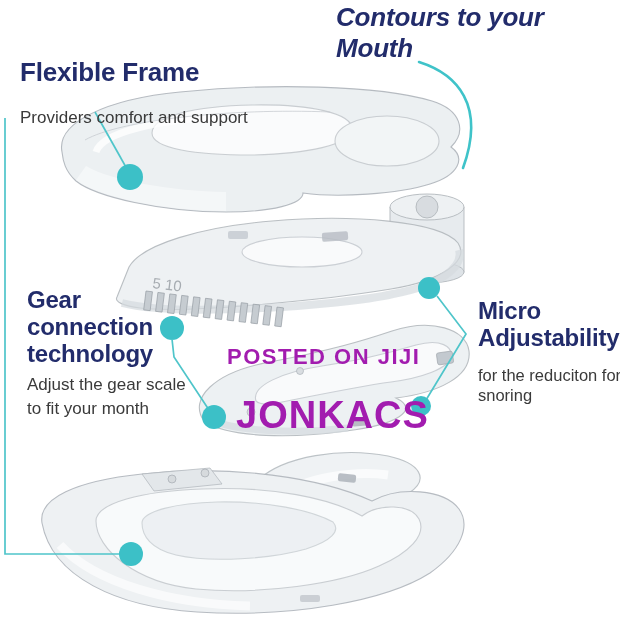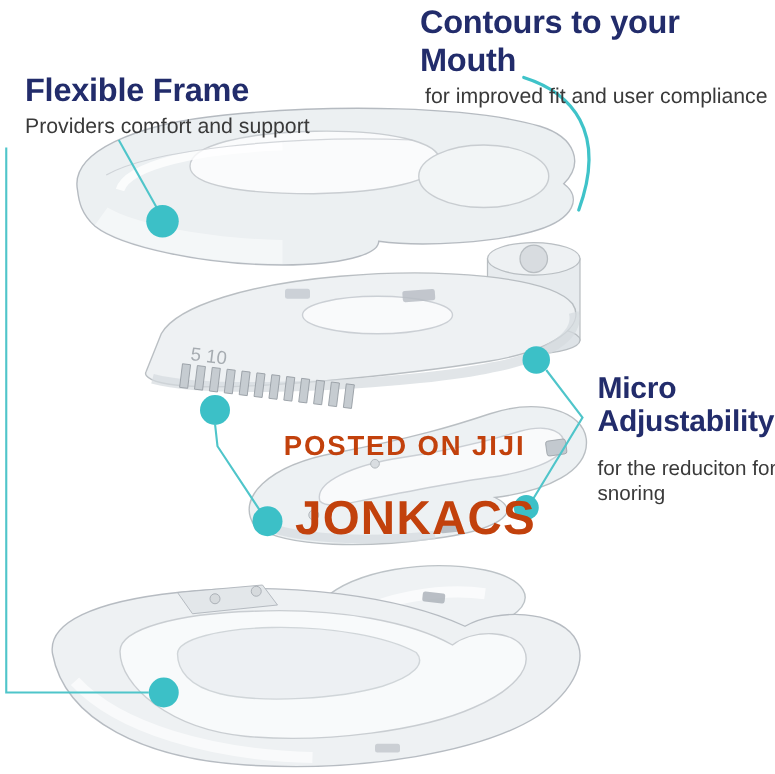--- a/index.html
+++ b/index.html
@@ -4,33 +4,33 @@
 <style>
   html,body{margin:0;padding:0;background:#ffffff;}
   .canvas{
     position:relative;width:620px;height:619px;background:#ffffff;
     overflow:hidden;font-family:"Liberation Sans",sans-serif;
   }
   .art{position:absolute;left:0;top:0;width:620px;height:619px;}
   .callout{position:absolute;}
   .callout .t{color:#222c6b;font-weight:700;letter-spacing:-0.2px;}
   .callout .s{color:#3a3a3a;font-weight:400;}
-  .contours{left:336px;top:2px;}
+  .contours{left:336px;top:2px;font-style:italic;}
   .contours .t{font-size:26px;}
   .contours .s{font-size:17px;margin-top:3px;margin-left:4px;}
   .flexible{left:20px;top:57px;}
   .flexible .t{font-size:26px;}
-  .flexible .s{font-size:17px;margin-top:3px;}
+  .flexible .s{font-size:17px;margin-top:20px;}
   .gear{left:27px;top:286px;width:178px;}
   .gear .t{font-size:24px;line-height:27px;width:160px;}
   .gear .s{font-size:17px;line-height:24px;margin-top:6px;width:168px;}
   .micro{left:478px;top:297px;width:150px;}
   .micro .t{font-size:24px;line-height:27px;}
   .micro .s{font-size:16.5px;line-height:20px;margin-top:14px;}
-  .wm{position:absolute;color:#c2410c;font-weight:600;white-space:nowrap;}
+  .wm{position:absolute;color:#a21caf;font-weight:600;white-space:nowrap;}
   .wm1{left:227px;top:344px;font-size:22px;letter-spacing:1.5px;}
   .wm2{left:236px;top:394px;font-size:38px;letter-spacing:1px;}
 </style>
 </head>
 <body>
 
 <div class="canvas">
 
   <svg class="art" viewBox="0 0 620 619">
 
@@ -114,27 +114,30 @@
       <polyline points="437,296 466,334 426,400" fill="none" stroke="#4fc5ca" stroke-width="1.7"></polyline>
       <circle cx="421" cy="406" r="10" fill="#3cc0c7"></circle>
     </g>
   </svg>
 
   <div class="wm wm1">POSTED ON JIJI</div>
   <div class="wm wm2">JONKACS</div>
 
   <div class="callout contours">
     <div class="t">Contours to your Mouth</div>
-    <div class="s">for improved fit and user compliance</div>
   </div>
 
   <div class="callout flexible">
     <div class="t">Flexible Frame</div>
     <div class="s">Providers comfort and support</div>
   </div>
 
+  <div class="callout gear">
+    <div class="t">Gear connection technology</div>
+    <div class="s">Adjust the gear scale to fit your month</div>
+  </div>
 
   <div class="callout micro">
     <div class="t">Micro Adjustability</div>
     <div class="s">for the reduciton for snoring</div>
   </div>
 
 </div>
 
 </body></html>

